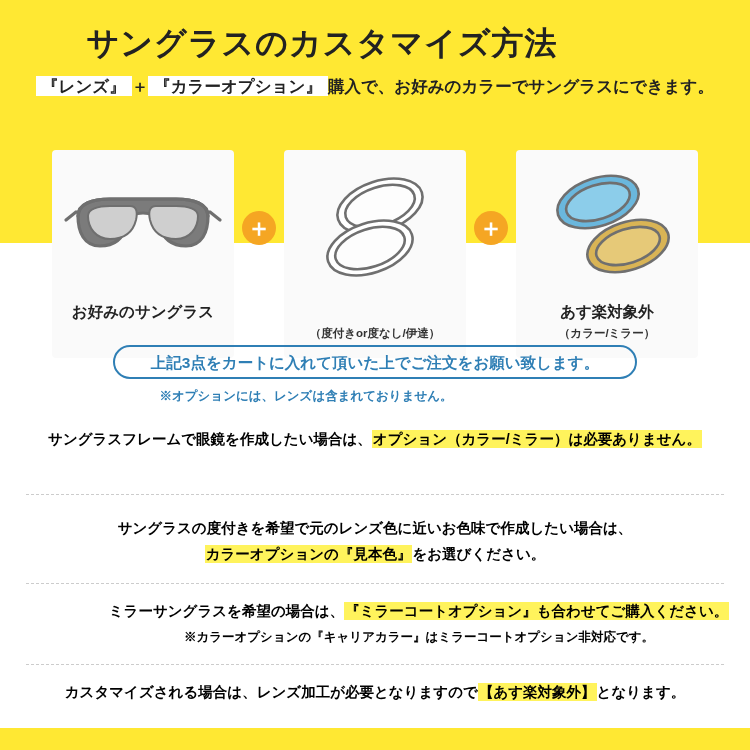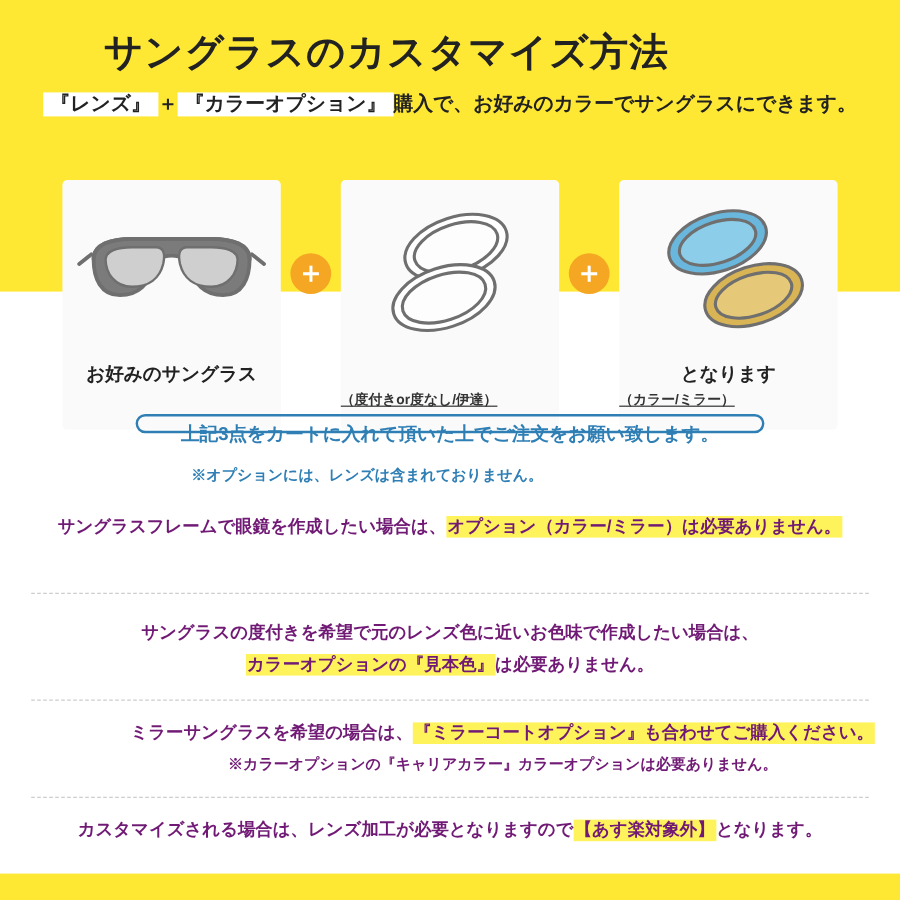--- a/index.html
+++ b/index.html
@@ -108,35 +108,34 @@
     text-align: center;
     font-size: 15.5px;
     font-weight: bold;
     color: #222222;
     top: 152px;
   }
   .card-sub {
     position: absolute;
     left: 0;
     width: 182px;
-    text-align: left;
+    text-align: center;
     font-size: 11.5px;
     font-weight: bold;
     color: #333333;
     top: 176px;
-    text-decoration: underline;
   }
 
   
   .notice {
     position: absolute;
     top: 345px;
     left: 113px;
     width: 524px;
-    height: 16px;
+    height: 34px;
     border: 2px solid #2f7fb5;
     border-radius: 19px;
     box-sizing: border-box;
     text-align: center;
     line-height: 31px;
     font-size: 15.5px;
     font-weight: bold;
     color: #2f7fb5;
   }
   .notice-sub {
@@ -155,21 +154,21 @@
     position: absolute;
     left: 0;
     width: 750px;
     text-align: center;
     color: #222222;
   }
   .line {
     font-size: 14.5px;
     font-weight: bold;
     line-height: 26px;
-    color: #701a75;
+    color: #000000;
   }
   .line.small {
     font-size: 12.5px;
   }
   .hl-y {
     background: #fff35c;
     padding: 1px 1px;
   }
   .divider {
     position: absolute;
@@ -246,21 +245,21 @@
         <div class="card-art">
           <svg viewBox="0 0 182 120" width="182" height="120">
             <g stroke="#6f6f6f" stroke-width="2.6">
               <ellipse cx="82" cy="36" rx="42" ry="24" transform="rotate(-18 82 36)" fill="#6ab7dd"></ellipse>
               <ellipse cx="82" cy="36" rx="33" ry="17" transform="rotate(-18 82 36)" fill="#8ccdea"></ellipse>
               <ellipse cx="112" cy="80" rx="42" ry="24" transform="rotate(-18 112 80)" fill="#d9b455"></ellipse>
               <ellipse cx="112" cy="80" rx="33" ry="17" transform="rotate(-18 112 80)" fill="#e6c978"></ellipse>
             </g>
           </svg>
         </div>
-        <div class="card-label">となります</div>
+        <div class="card-label">あす楽対象外</div>
         <div class="card-sub">（カラー/ミラー）</div>
       </div>
 
       <div class="plus p1">＋</div>
       <div class="plus p2">＋</div>
     </div>
 
     <div class="notice">上記3点をカートに入れて頂いた上でご注文をお願い致します。</div>
     <div class="notice-sub">※オプションには、レンズは含まれておりません。</div>
 
@@ -270,32 +269,32 @@
       </div>
     </div>
 
     <div class="divider" style="top:494px;"></div>
 
     <div class="block" style="top:515px;">
       <div class="line">
         <span>サングラスの度付きを希望で元のレンズ色に近いお色味で作成したい場合は、</span>
       </div>
       <div class="line">
-        <span class="hl-y">カラーオプションの『見本色』</span><span>は必要ありません。</span>
+        <span class="hl-y">カラーオプションの『見本色』</span><span>をお選びください。</span>
       </div>
     </div>
 
     <div class="divider" style="top:583px;"></div>
 
     <div class="block" style="top:598px;margin-left:44px;">
       <div class="line">
         <span>ミラーサングラスを希望の場合は、</span><span class="hl-y">『ミラーコートオプション』も合わせてご購入ください。</span>
       </div>
       <div class="line small">
-        <span>※カラーオプションの『キャリアカラー』カラーオプションは必要ありません。</span>
+        <span>※カラーオプションの『キャリアカラー』はミラーコートオプション非対応です。</span>
       </div>
     </div>
 
     <div class="divider" style="top:664px;"></div>
 
     <div class="block" style="top:679px;">
       <div class="line">
         <span>カスタマイズされる場合は、レンズ加工が必要となりますので</span><span class="hl-y">【あす楽対象外】</span><span>となります。</span>
       </div>
     </div>

